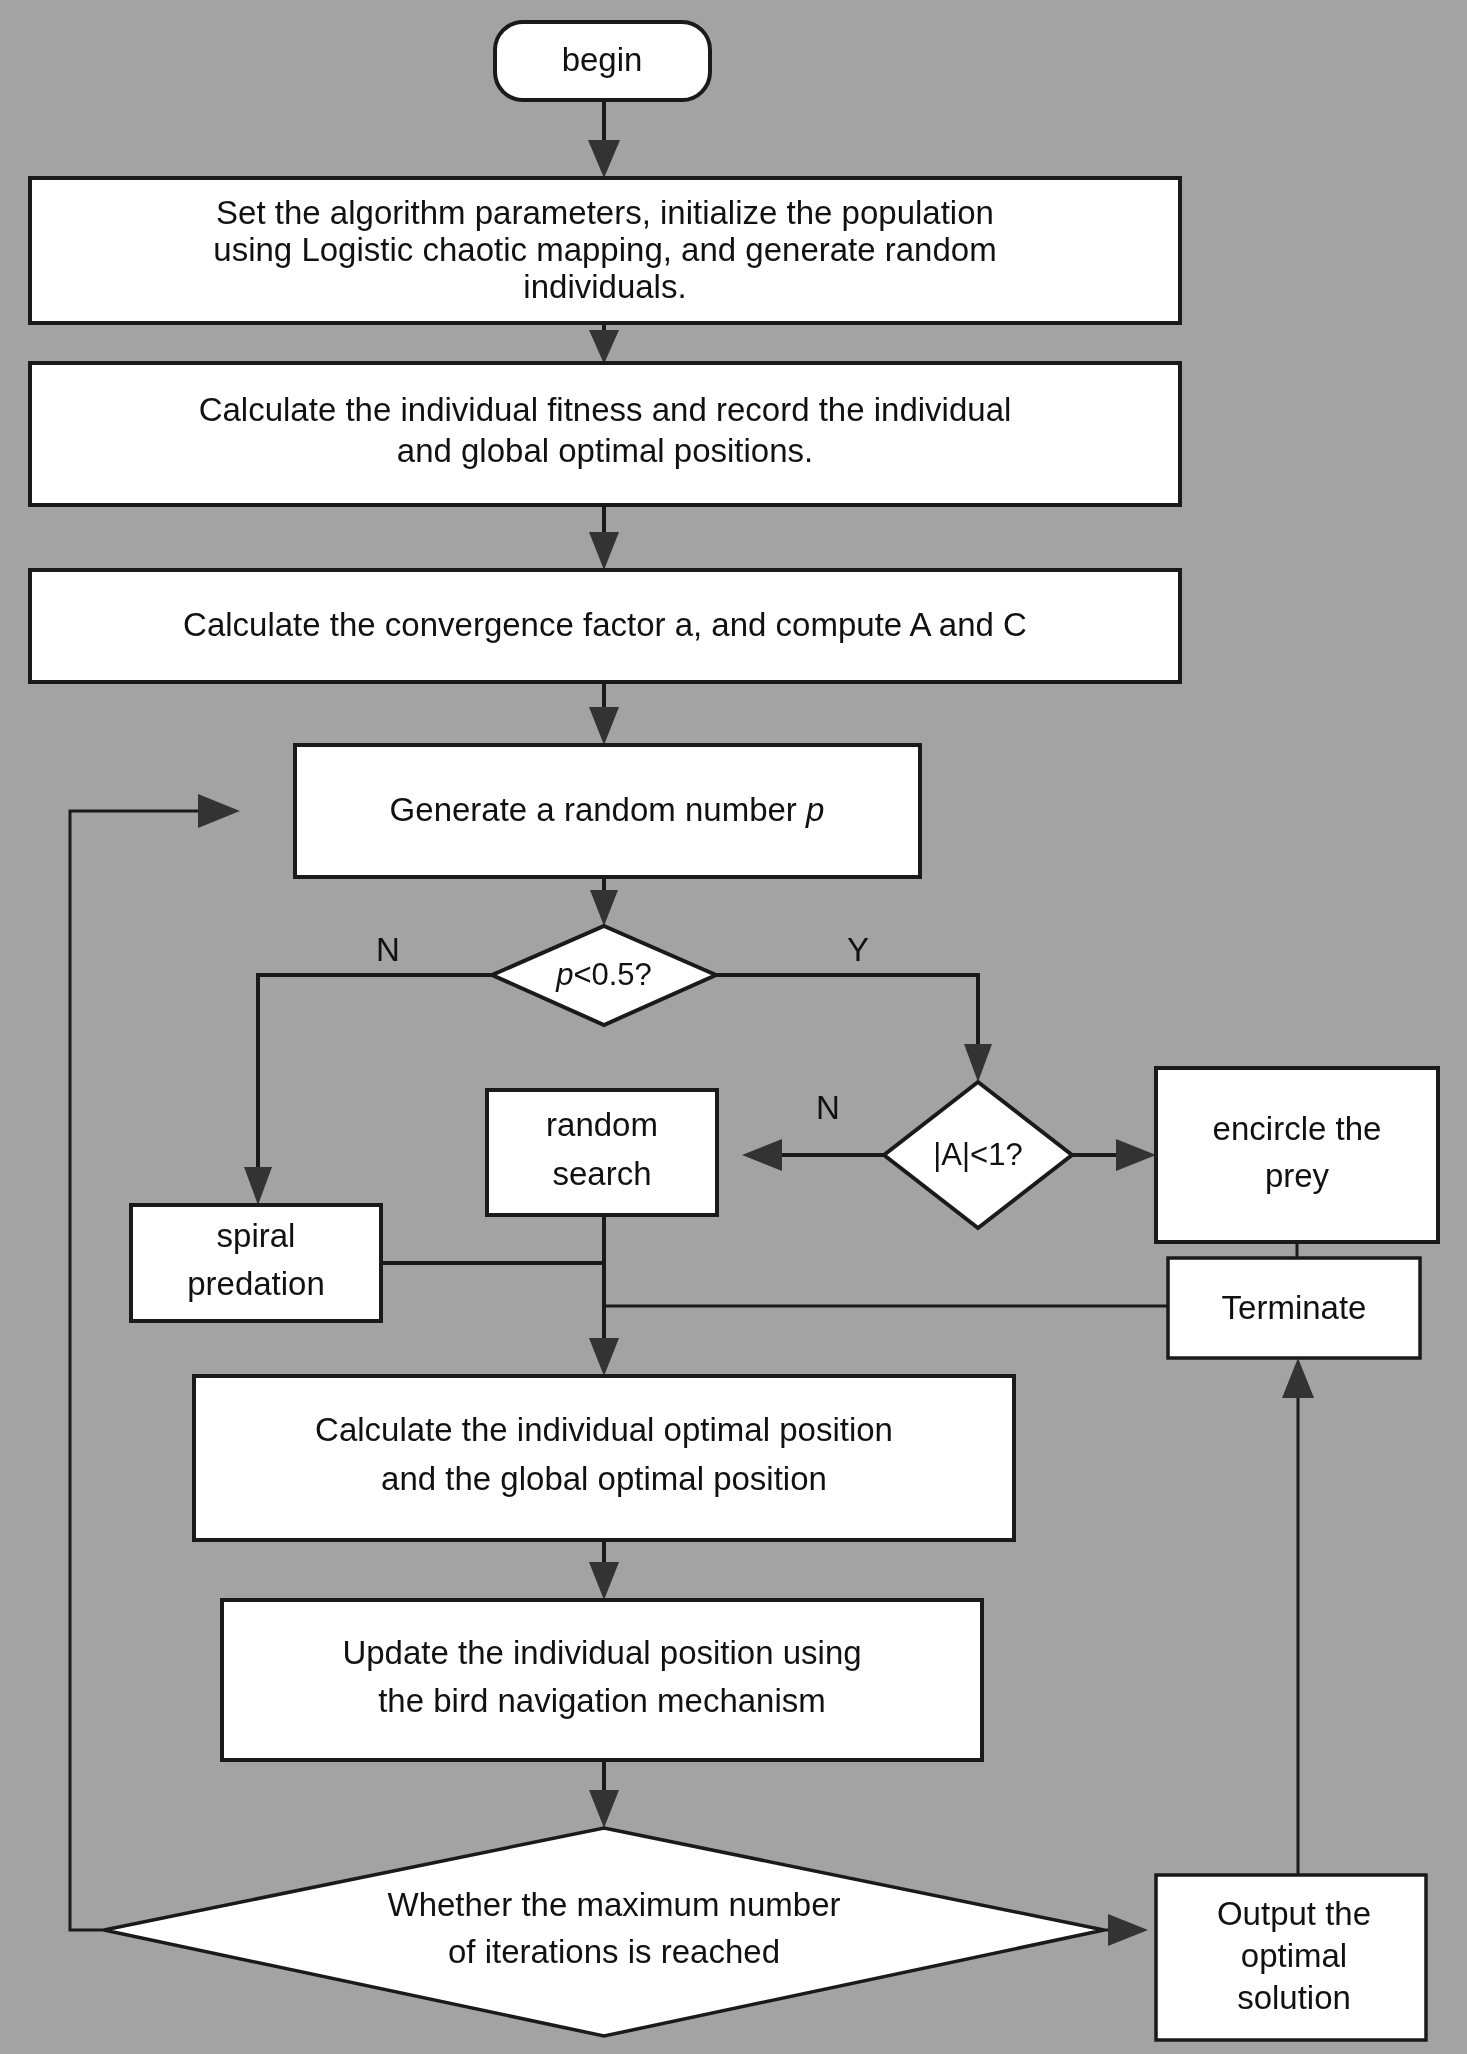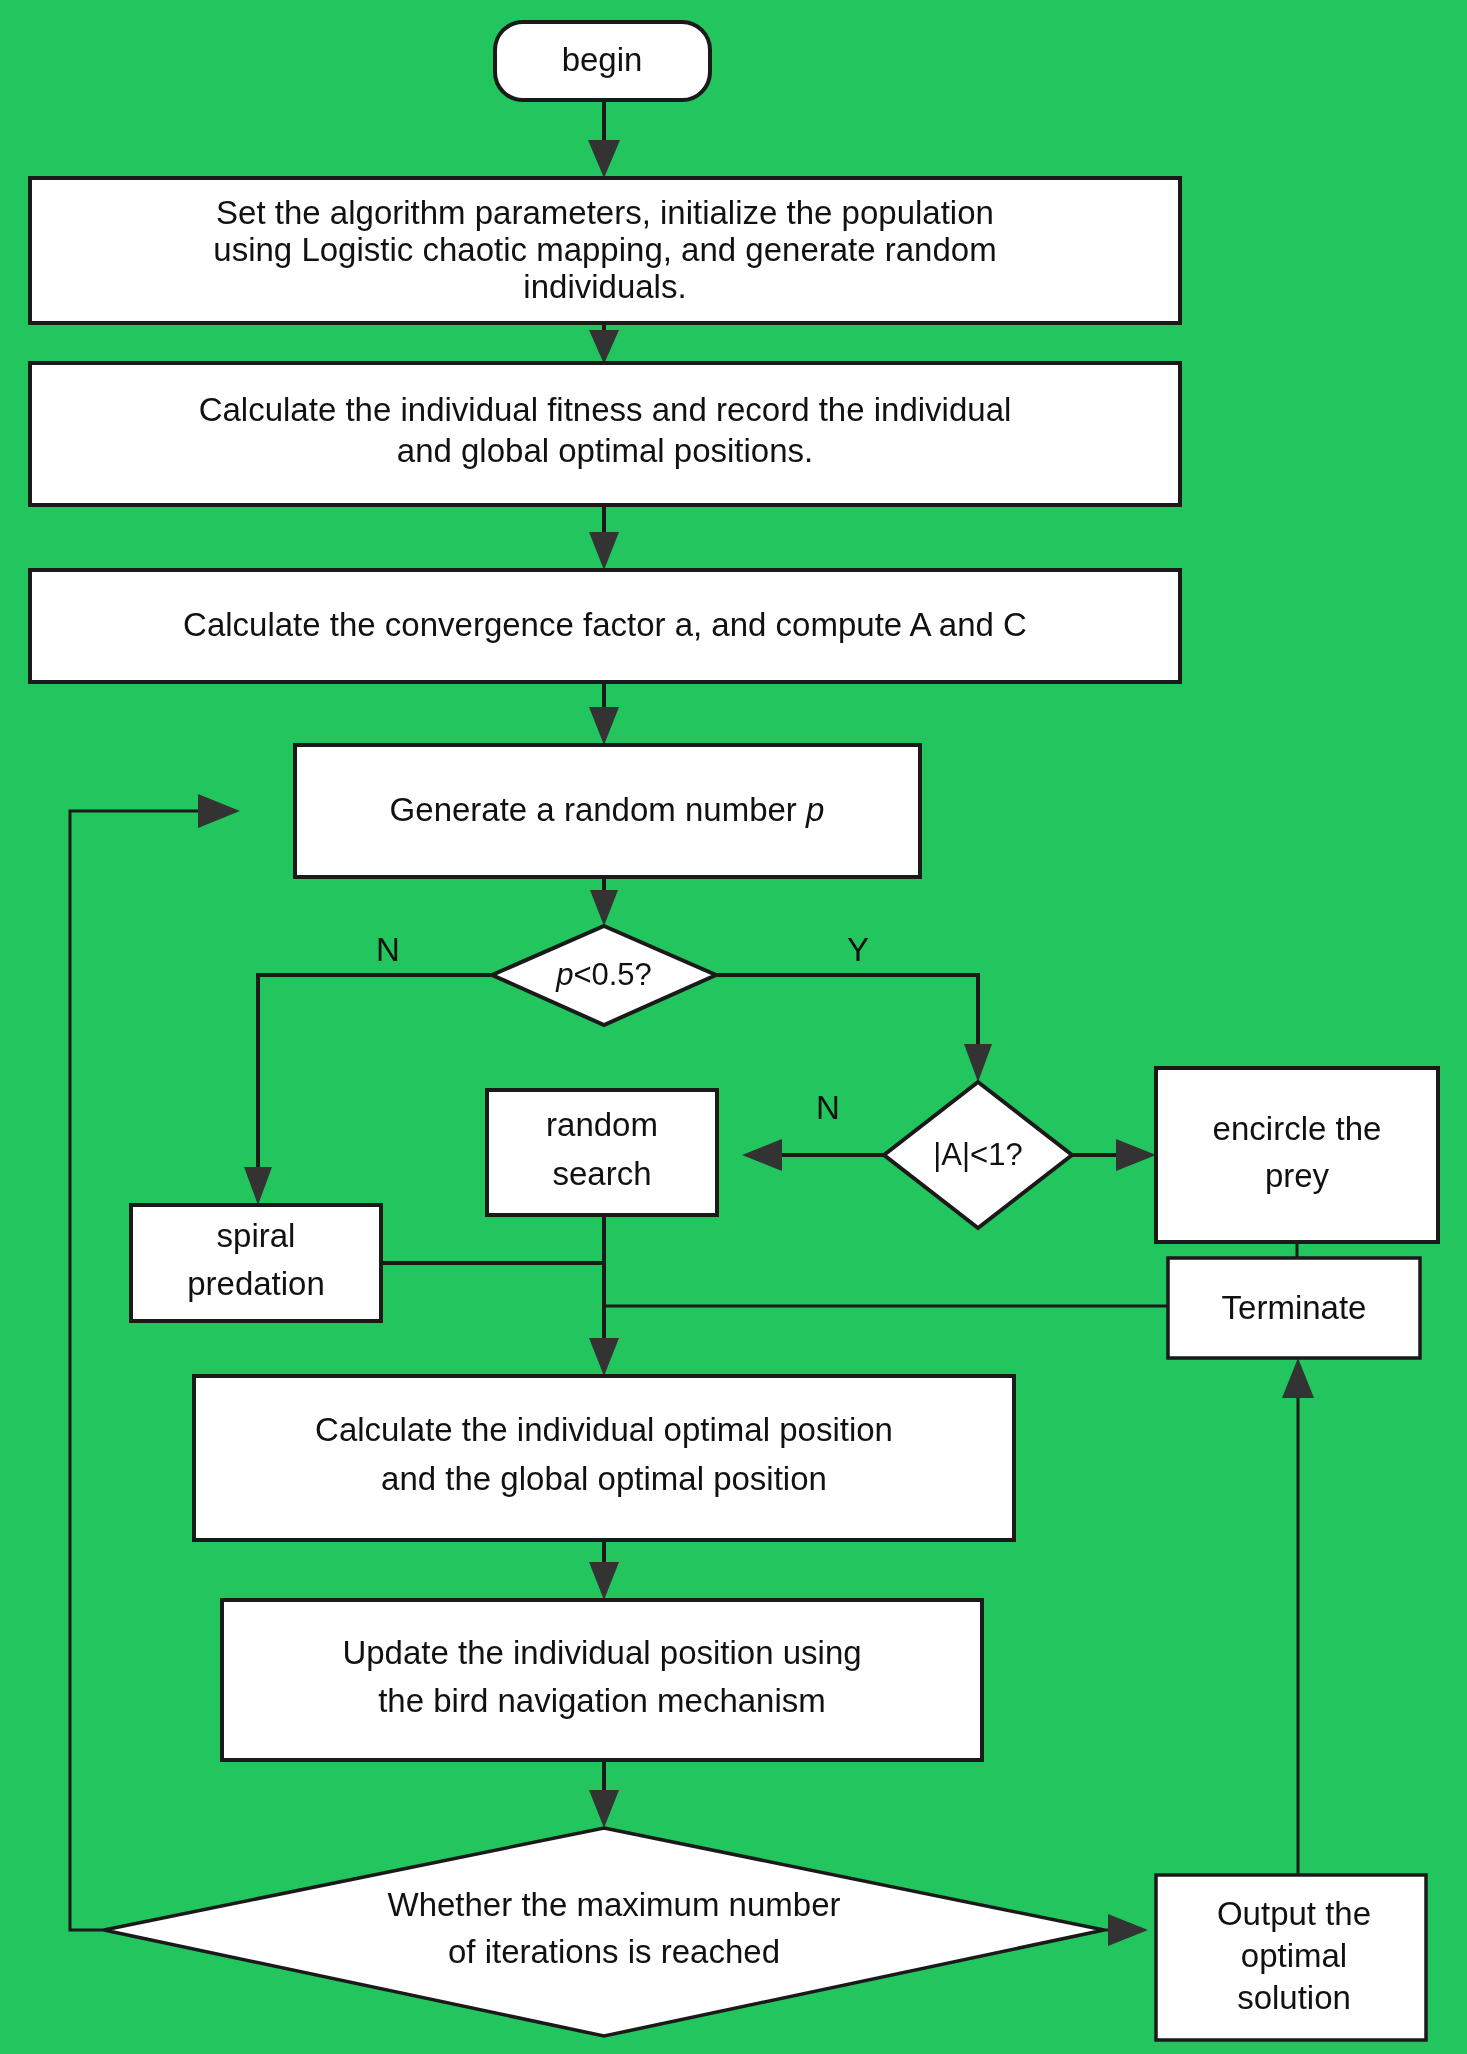--- a/index.html
+++ b/index.html
@@ -4,21 +4,21 @@
 <style>
   html, body {
     margin: 0;
     padding: 0;
     background: #ffffff;
   }
   #flowchart-root {
     position: relative;
     width: 1467px;
     height: 2054px;
-    background: #22c55e;
+    background: #a3a3a3;
     font-family: "Liberation Sans", sans-serif;
   }
   svg#flow-svg {
     display: block;
     width: 1467px;
     height: 2054px;
   }
   .node-shape {
     fill: #ffffff;
     stroke: #1a1a1a;

